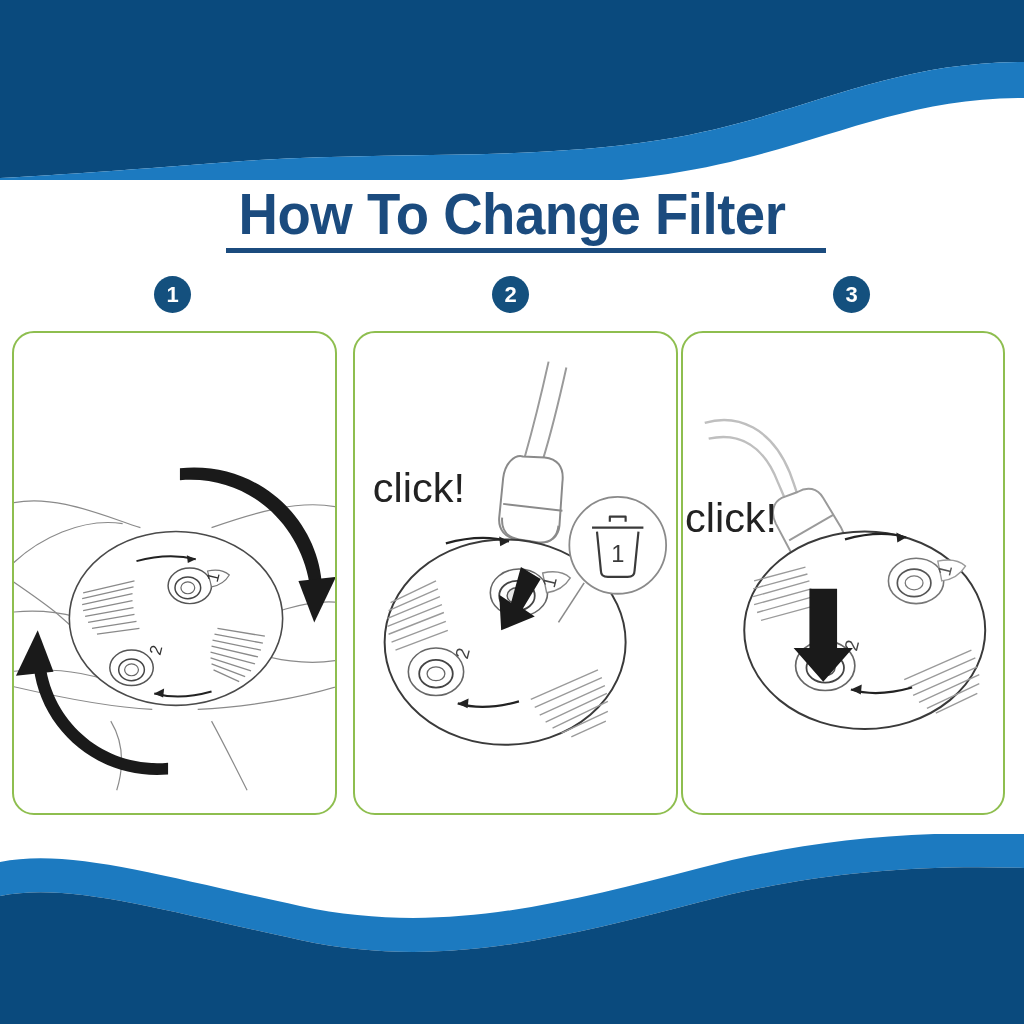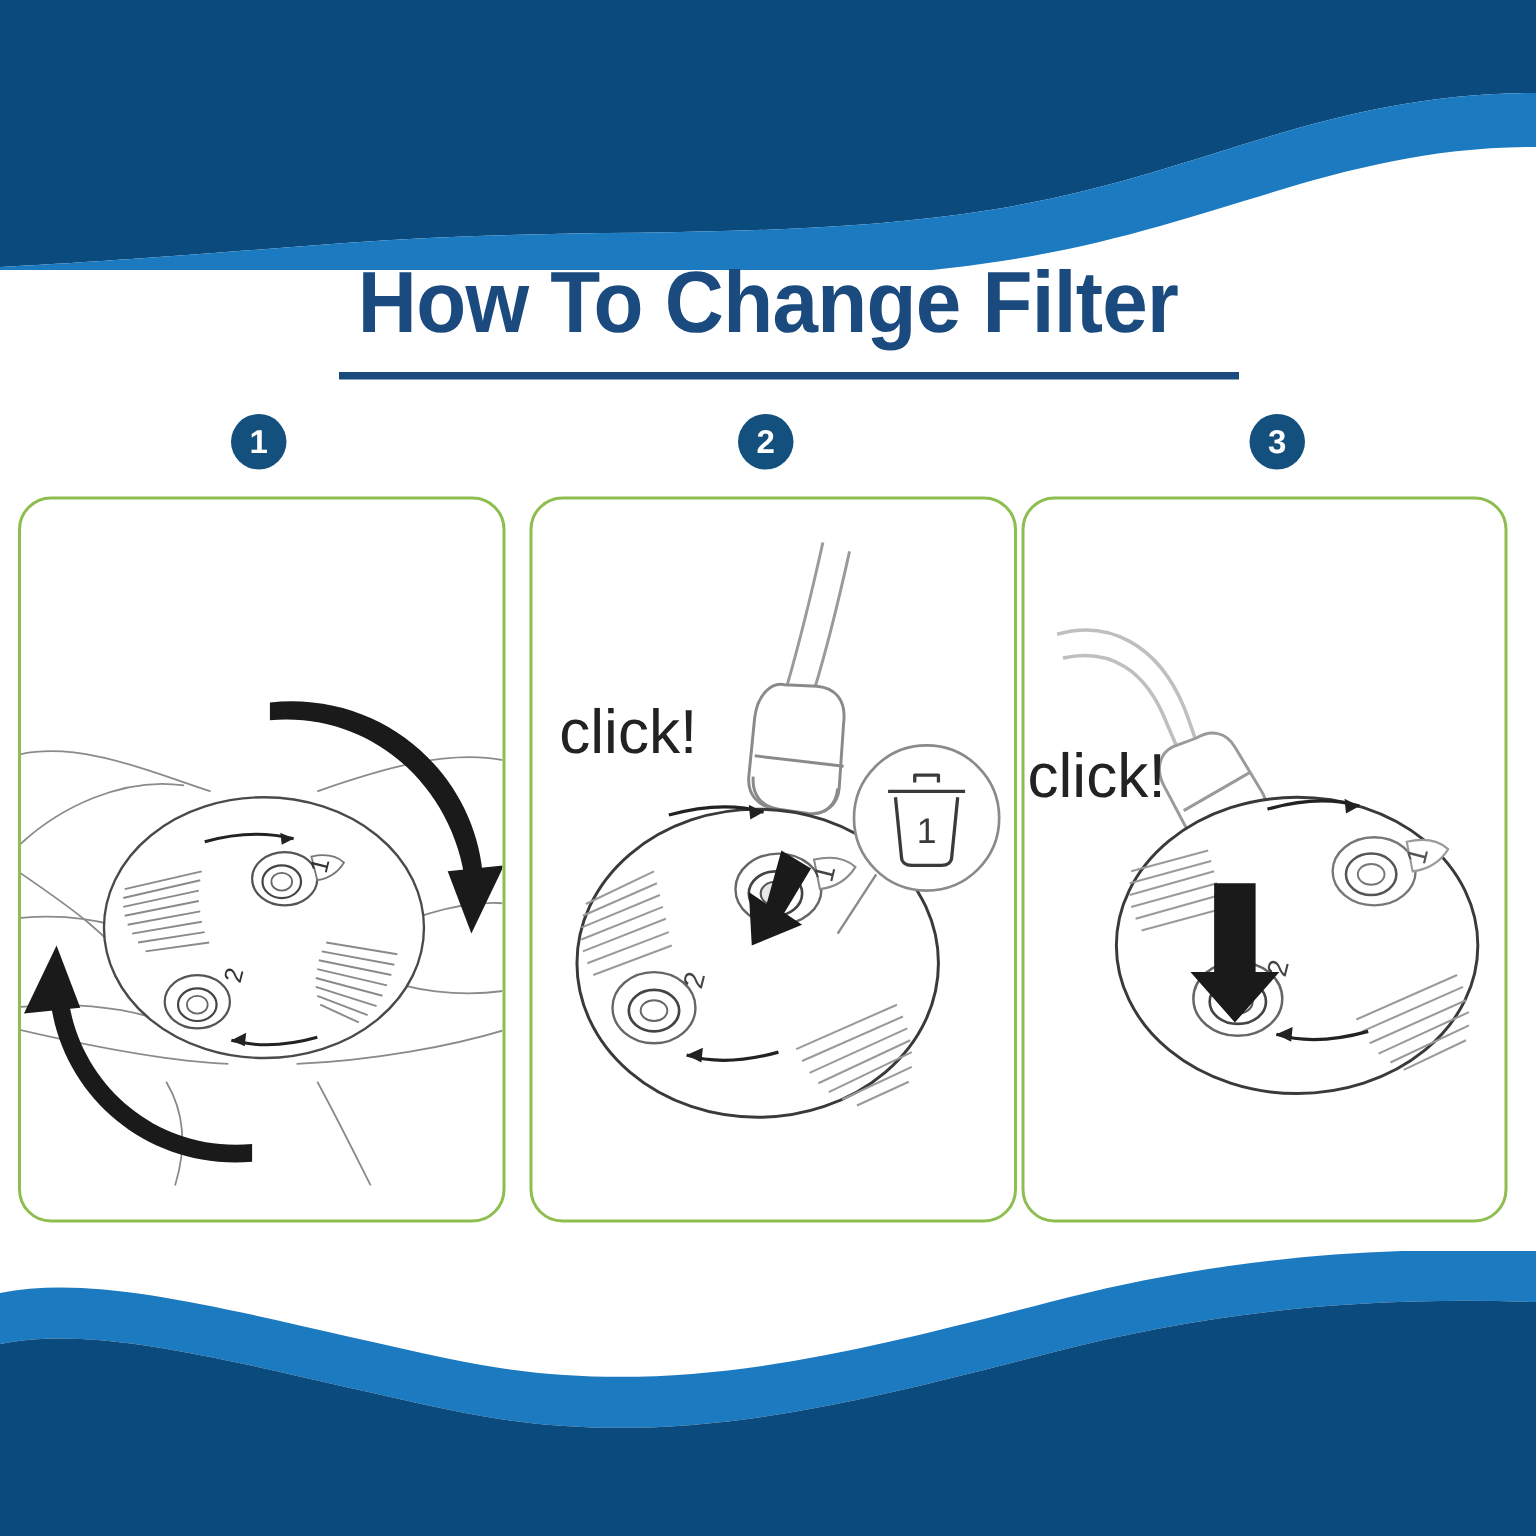--- a/index.html
+++ b/index.html
@@ -10,21 +10,21 @@
     overflow:hidden;
   }
   .page{position:relative;width:1024px;height:1024px;overflow:hidden;background:#fff;}
 
   
   .wave-top,.wave-bottom{position:absolute;left:0;width:1024px;}
   .wave-top{top:0;height:180px;}
   .wave-bottom{bottom:0;height:190px;}
 
   
-  .title-wrap{position:absolute;top:172px;left:0;width:1024px;text-align:center;}
+  .title-wrap{position:absolute;top:184px;left:0;width:1024px;text-align:center;}
   .title{
     font-size:58px;
     font-weight:bold;
     letter-spacing:-0.5px;
     color:#1B4B7E;
     font-family:"Liberation Sans", sans-serif;
     line-height:1.05;
     white-space:nowrap;
     transform:scaleX(0.94);
   }

